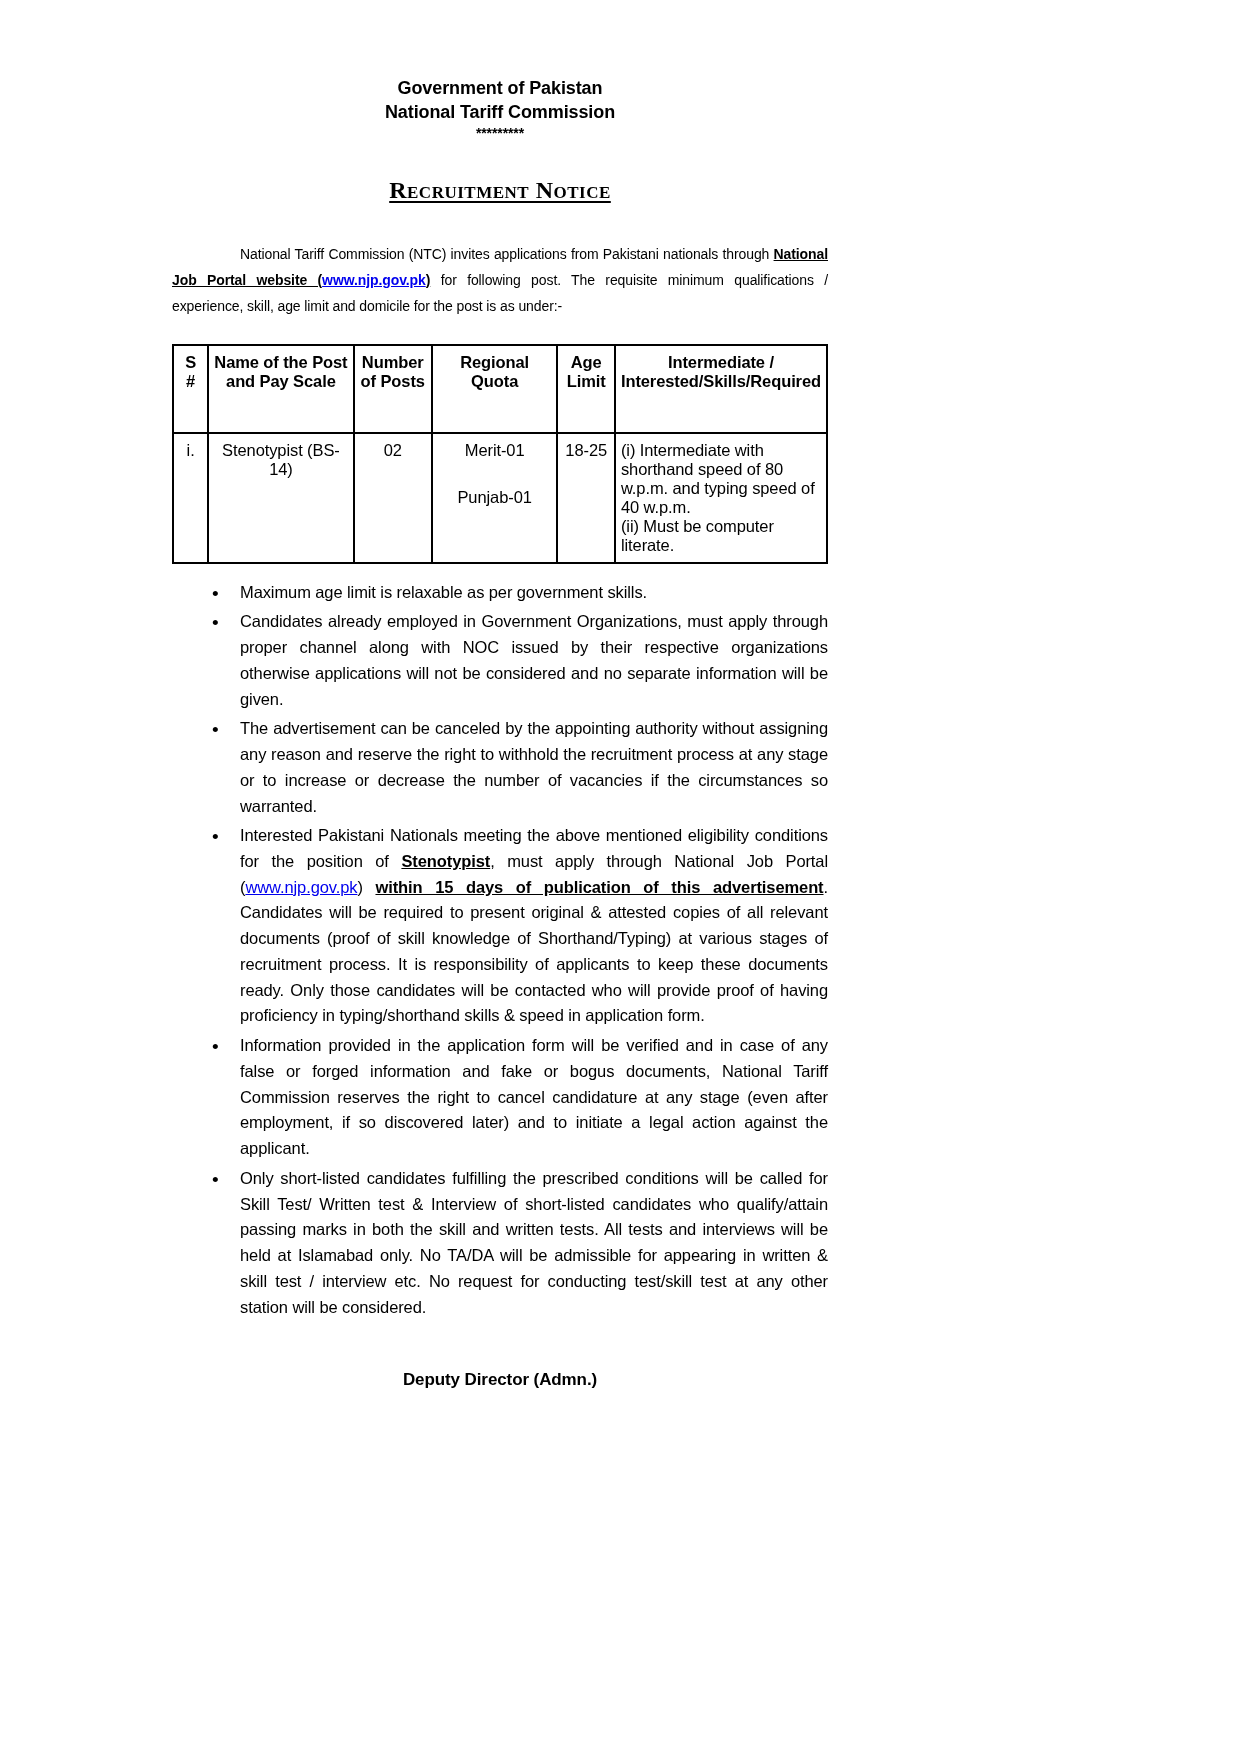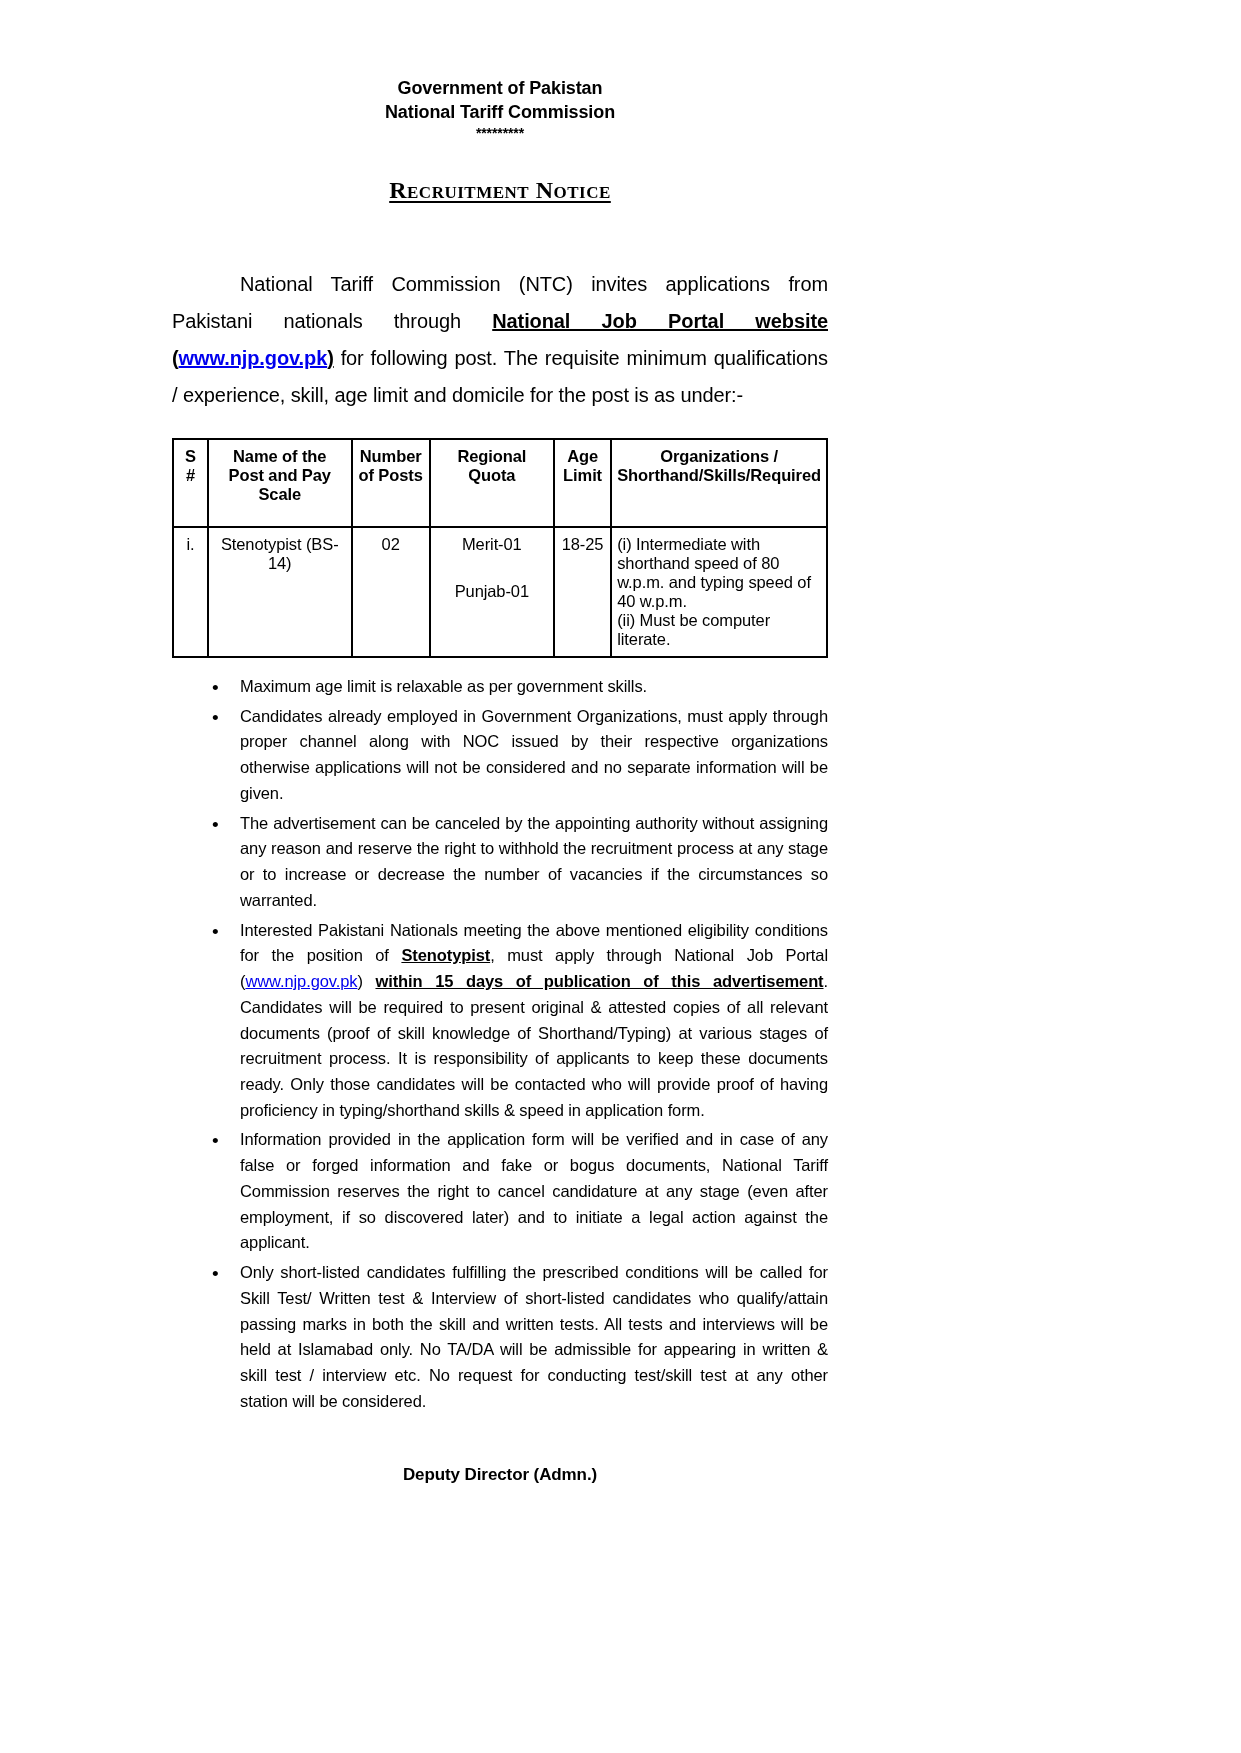--- a/index.html
+++ b/index.html
@@ -36,22 +36,22 @@
   .notice-title {
     font-weight: bold;
     font-size: 24px;
     font-variant: small-caps;
     letter-spacing: 0.5px;
     text-decoration: underline;
     text-underline-offset: 3px;
     font-family: Liberation Serif, serif;
   }
   .intro {
-    margin-top: 62px;
-    font-size: 20px;
+    margin-top: 38px;
+    font-size: 14px;
     line-height: 1.85;
     text-align: justify;
     text-indent: 68px;
   }
   .bold-ul {
     font-weight: bold;
     text-decoration: underline;
   }
   .link {
     color: #0000ee;
@@ -135,22 +135,22 @@
       <col>
     </colgroup>
     <thead>
       <tr>
         <th>S #</th>
         <th>Name of the Post and Pay Scale</th>
         <th>Number of Posts</th>
         <th>Regional Quota</th>
         <th>Age Limit</th>
         <th>
-          <span class="cell-line">Organizations /</span>
-          <span class="cell-line">Shorthand/Skills/Required</span>
+          <span class="cell-line">Intermediate /</span>
+          <span class="cell-line">Interested/Skills/Required</span>
         </th>
       </tr>
     </thead>
     <tbody>
       <tr>
         <td class="c">i.</td>
         <td class="c">Stenotypist (BS-14)</td>
         <td class="c">02</td>
         <td class="c">
           <span class="cell-line">Merit-01</span>

